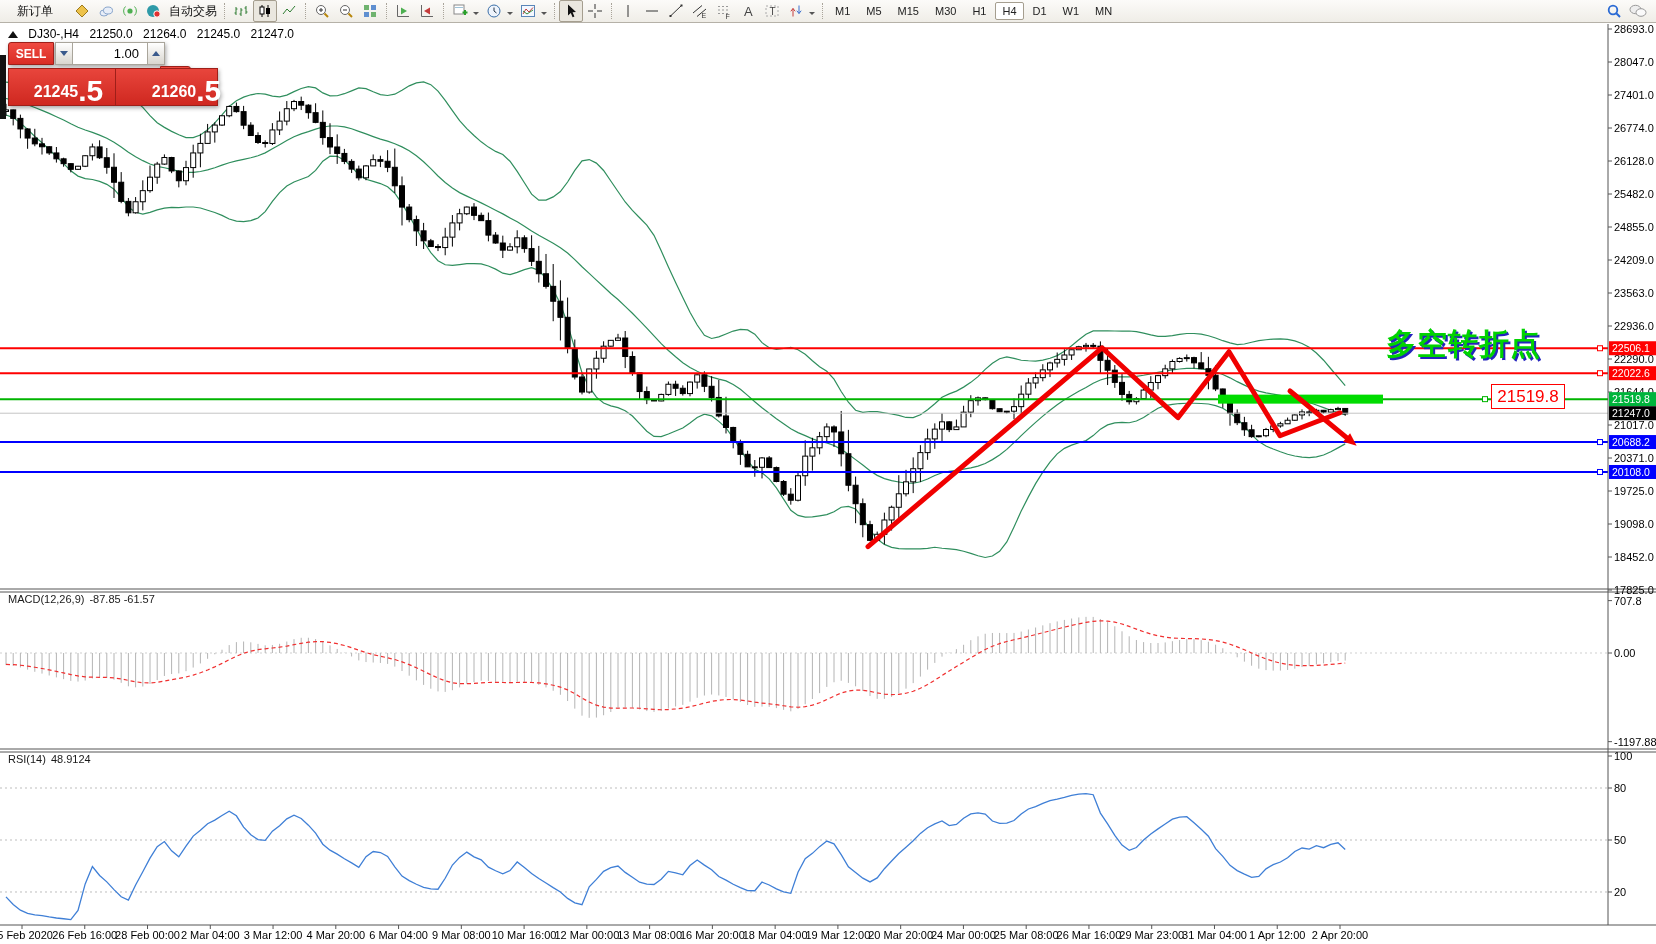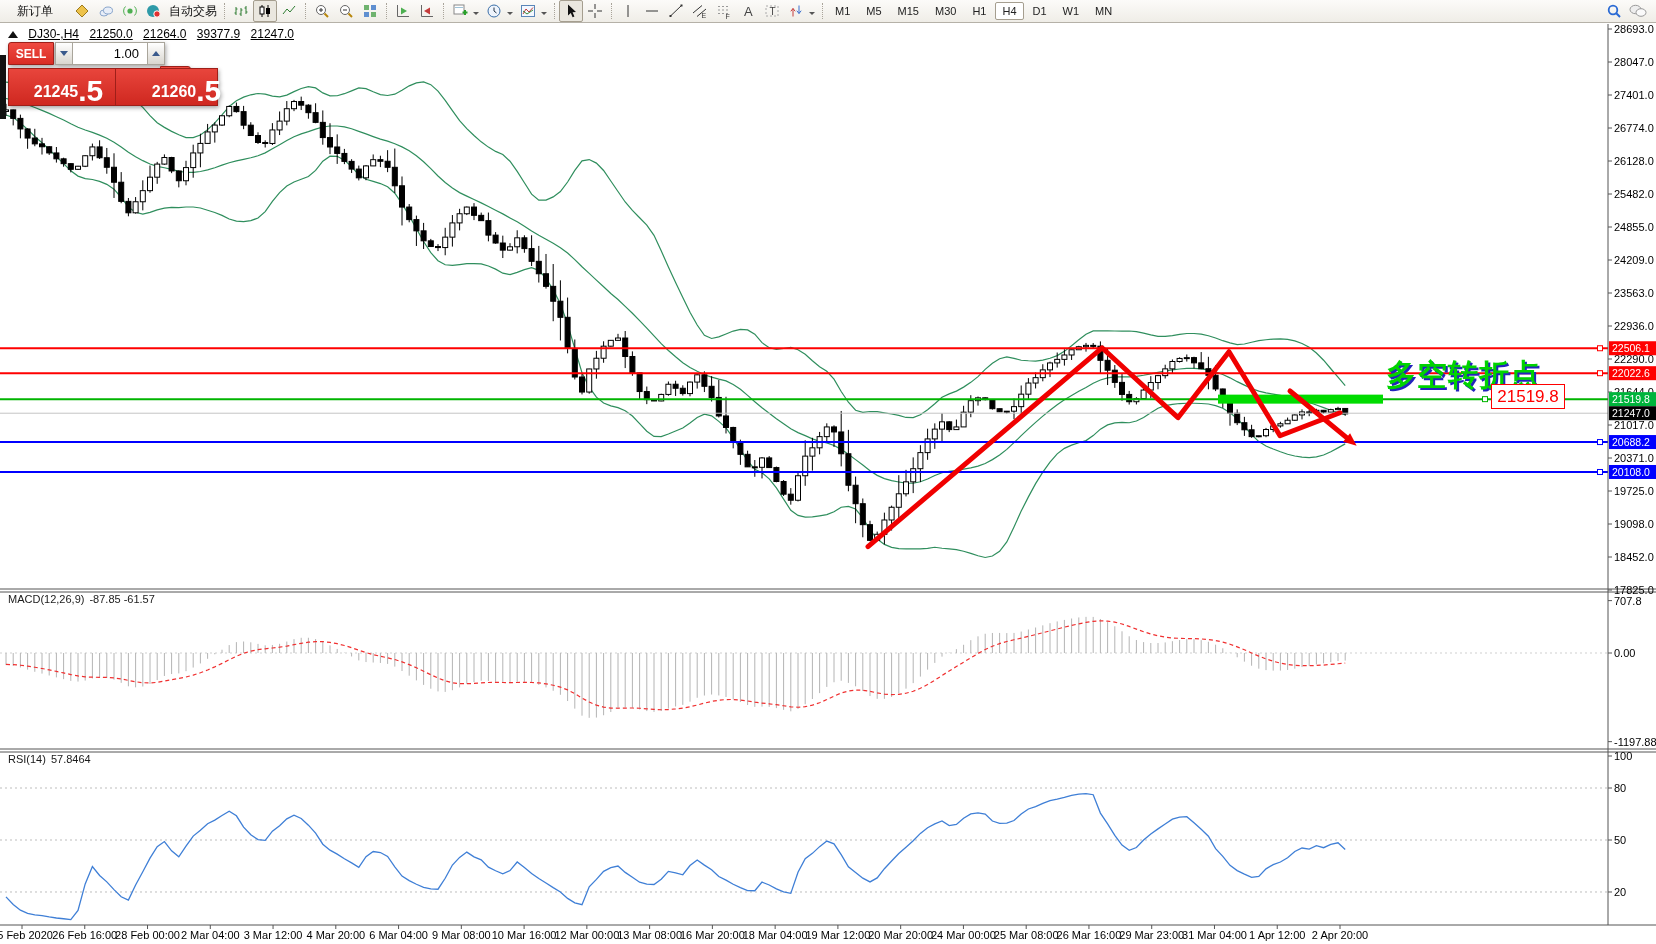--- a/index.html
+++ b/index.html
@@ -11,21 +11,21 @@
   .tbi{width:22px;height:20px;display:flex;align-items:center;justify-content:center;
     border:1px solid transparent;border-radius:2px;flex:0 0 auto;}
   .tbi.pressed{background:#eae7df;border-color:#a59e8f;}
   .tb-sep{height:16px;border-left:1px dotted #a9a49a;margin:0 4px;flex:0 0 auto;}
   .caret{width:0;height:0;border:3px solid transparent;border-top-color:#555;margin:8px 3px 0 1px;flex:0 0 auto;}
   .tf-btn{font-size:11px;color:#222;padding:2px 6px;margin:0 1px;border:1px solid transparent;border-radius:2px;}
   .tf-btn.active{background:#fff;border-color:#a59e8f;}
   #tb-spacer{flex:1;}
   #edge-marker{position:absolute;left:0;top:55px;width:6px;height:64px;background:#111;z-index:25;}
   #symbol-title{position:absolute;left:8px;top:27px;font-size:12px;color:#000;z-index:20;white-space:nowrap;}
-  #symbol-title span{margin-right:7px;text-decoration:underline;}
+  #symbol-title span{margin-right:7px;}
   .tri-up{display:inline-block;width:0;height:0;border:5px solid transparent;border-bottom:7px solid #111;
     vertical-align:middle;margin-right:6px;margin-top:-6px;}
   #trade-widget{position:absolute;left:8px;top:42px;width:210px;height:64px;z-index:20;
     filter:drop-shadow(1px 2px 2px rgba(0,0,0,.35));border-radius:23px;}
   #trade-widget .btn{position:absolute;top:0;height:23px;background:linear-gradient(#ef4a41,#d92c24);
     color:#fff;font-size:12px;font-weight:bold;border:1px solid #9e1f19;display:flex;
     align-items:center;justify-content:center;box-sizing:border-box;}
   #sell-btn{left:0;width:46px;border-radius:3px 0 0 0;}
   #buy-btn{left:152px;width:31px;border-radius:0 3px 0 0;margin-top:24px;}
   .spin{position:absolute;top:0;width:18px;height:23px;box-sizing:border-box;border:1px solid #a9a59b;
@@ -40,21 +40,21 @@
   .px{position:absolute;top:26px;height:38px;background:linear-gradient(#e8453c,#cf2820);
     border:1px solid #9e1f19;box-sizing:border-box;color:#fff;display:flex;align-items:flex-end;
     justify-content:center;}
   #sell-px{left:0;width:121px;} #buy-px{left:107px;width:103px;padding-left:40px;}
   .px .int{font-size:16px;font-weight:bold;line-height:16px;margin-bottom:5px;}
   .px .frac{font-size:30px;font-weight:bold;line-height:27px;margin-bottom:1px;}
   #macd-label,#rsi-label{position:absolute;left:8px;font-size:11px;color:#1a1a1a;z-index:10;white-space:nowrap;}
   #macd-label{top:593px;} #rsi-label{top:753px;}
   #macd-label span,#rsi-label span{margin-right:5px;}
   #annotation{position:absolute;left:1386px;top:324px;font-size:30px;font-weight:bold;color:#00d300;
-    text-shadow:2px 2px 0 #2424bd;letter-spacing:1px;z-index:6;white-space:nowrap;margin-top:31px;}
+    text-shadow:2px 2px 0 #2424bd;letter-spacing:1px;z-index:6;white-space:nowrap;}
   #callout{position:absolute;left:1491px;top:384px;width:72px;height:23px;background:#fff;
     border:1px solid #f00;color:#f00;font-size:17px;display:flex;align-items:center;
     justify-content:center;z-index:6;}
   #chart-svg{position:absolute;left:0;top:0;z-index:1;font-family:"Liberation Sans","DejaVu Sans",sans-serif;}
 </style>
 </head>
 <body>
 
 <div id="toolbar">
   <button class="tbi" style="width:auto;padding:0 14px;background:none;border:none">
@@ -981,21 +981,21 @@
     </g>
   </svg>
 
 <div id="edge-marker"></div>
 
 <div id="symbol-title">
   <span class="tri-up"></span>
   <span>DJ30-,H4</span>
   <span>21250.0</span>
   <span>21264.0</span>
-  <span>39377.9</span>
+  <span>21245.0</span>
   <span>21247.0</span>
 </div>
 
 <div id="trade-widget">
   <div class="btn" id="sell-btn">SELL</div>
   <div class="spin" id="spin-dn">
       <i></i>
     </div>
   <input id="vol-input" value="1.00" style="">
   <div class="spin" id="spin-up">
@@ -1009,17 +1009,17 @@
   <div class="px" id="buy-px">
     <span class="int">21260</span>
       <span class="frac">.5</span>
   </div>
 </div>
 
 <div id="macd-label">
   <span>MACD(12,26,9)</span><span>-87.85 -61.57</span>
 </div>
 <div id="rsi-label">
-  <span>RSI(14)</span><span>57.8464</span>
+  <span>RSI(14)</span><span>48.9124</span>
 </div>
 
 <div id="annotation">多空转折点</div>
 <div id="callout">21519.8</div>
 
 </body></html>

